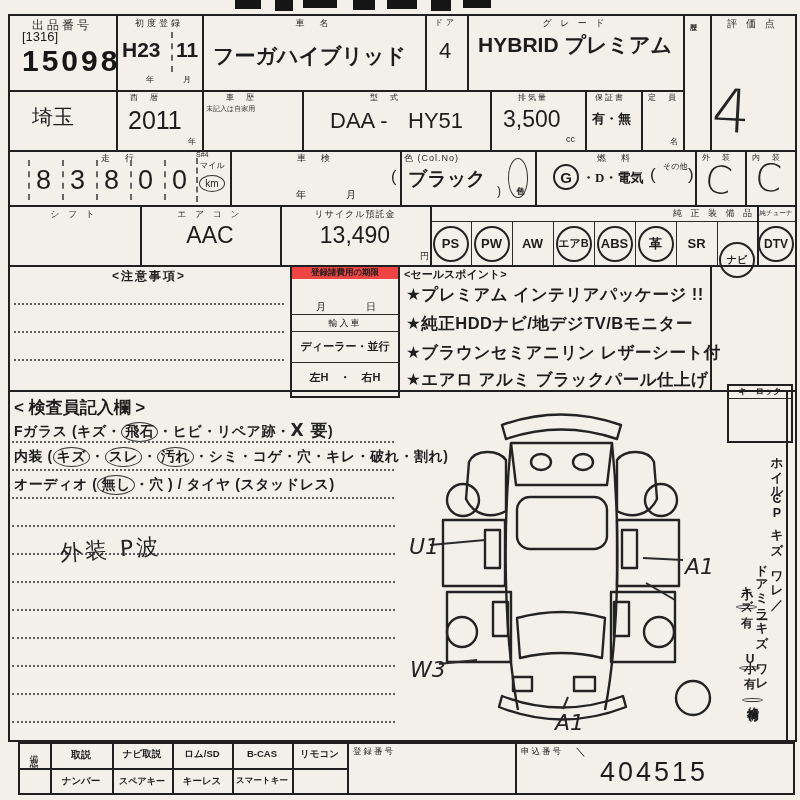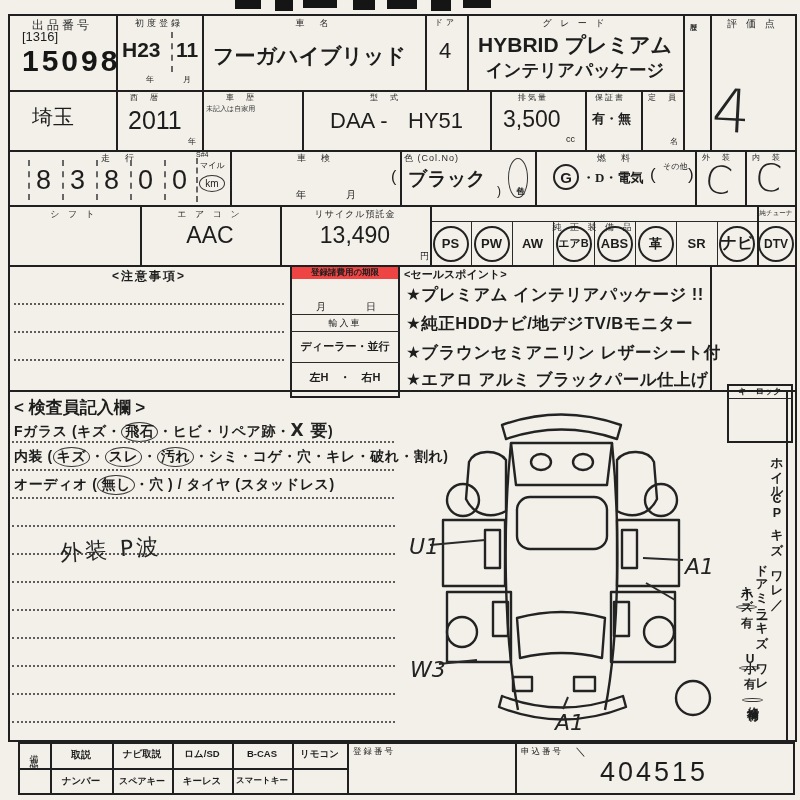--- a/index.html
+++ b/index.html
@@ -96,21 +96,20 @@
   <div class="abs" style="left:183px;top:74px;font-size:8px;">月</div>
 
   <div class="abs hdr" style="left:204px;top:17px;width:219px;">車　名</div>
   <div class="abs" style="left:213px;top:42px;font-size:21px;font-weight:bold;">フーガハイブリッド</div>
 
   <div class="abs hdr" style="left:426px;top:17px;width:40px;font-size:8px;">ドア</div>
   <div class="abs" style="left:439px;top:38px;font-size:22px;">4</div>
 
   <div class="abs hdr" style="left:469px;top:17px;width:212px;">グ レ ー ド</div>
   <div class="abs ctr" style="left:470px;top:31px;width:210px;font-size:21px;font-weight:bold;">HYBRID プレミアム</div>
-  <div class="abs ctr" style="left:470px;top:58px;width:210px;font-size:17.5px;font-weight:bold;">インテリアパッケージ</div>
 
   <div class="abs vtext" style="left:688px;top:18px;font-size:7.5px;">履歴</div>
   <div class="abs hdr" style="left:712px;top:17px;width:81px;font-size:10px;">評 価 点</div>
   <div class="abs hand" style="left:712px;top:76px;font-size:60px;font-weight:300;transform:rotate(3deg);">4</div>
 
   <div class="abs" style="left:32px;top:103px;font-size:21px;">埼玉</div>
 
   <div class="abs hdr2" style="left:130px;top:92px;">西　暦</div>
   <div class="abs" style="left:128px;top:106px;font-size:25px;">2011</div>
   <div class="abs" style="left:188px;top:136px;font-size:8px;">年</div>
@@ -169,21 +168,21 @@
   <div class="abs hdr2" style="left:752px;top:152px;">内　装</div>
   <div class="abs hand" style="left:755px;top:156px;font-size:38px;font-weight:300;transform:rotate(4deg);">C</div>
 
   <div class="abs hdr" style="left:10px;top:208px;width:128px;">シ フ ト</div>
   <div class="abs hdr" style="left:142px;top:208px;width:136px;">エ ア コ ン</div>
   <div class="abs ctr" style="left:142px;top:222px;width:136px;font-size:23px;">AAC</div>
   <div class="abs hdr" style="left:282px;top:208px;width:146px;letter-spacing:1px;">リサイクル預託金</div>
   <div class="abs ctr" style="left:282px;top:222px;width:146px;font-size:23px;">13,490</div>
   <div class="abs" style="left:420px;top:250px;font-size:9px;">円</div>
 
-  <div class="abs hdr" style="left:432px;top:221px;width:323px;">純 正 装 備 品</div>
+  <div class="abs hdr" style="left:432px;top:207px;width:323px;text-align:right;">純 正 装 備 品</div>
   <div class="abs ctr" style="left:756px;top:209px;width:40px;font-size:6.5px;letter-spacing:0;">純チューナ</div>
   <div class="eq-cell circled" style="left:430px;top:222px;width:41px;height:43px;">
       <span>PS</span>
     </div>
   <div class="eq-cell circled" style="left:471px;top:222px;width:41px;height:43px;">
       <span>PW</span>
     </div>
   <div class="eq-cell" style="left:512px;top:222px;width:41px;height:43px;">
       <span>AW</span>
     </div>
@@ -192,21 +191,21 @@
     </div>
   <div class="eq-cell circled" style="left:594px;top:222px;width:41px;height:43px;">
       <span>ABS</span>
     </div>
   <div class="eq-cell circled" style="left:635px;top:222px;width:41px;height:43px;">
       <span>革</span>
     </div>
   <div class="eq-cell" style="left:676px;top:222px;width:41px;height:43px;">
       <span>SR</span>
     </div>
-  <div class="eq-cell circled" style="left:717px;top:222px;width:40px;height:43px;font-size:16px;">
+  <div class="eq-cell circled" style="left:717px;top:238px;width:40px;height:43px;font-size:10px;">
       <span>ナビ</span>
     </div>
   <div class="eq-cell circled" style="left:757px;top:222px;width:38px;height:43px;font-size:12px;">
       <span>DTV</span>
     </div>
 
   <div class="abs ctr" style="left:10px;top:268px;width:278px;font-size:12px;font-weight:bold;letter-spacing:2px;">&lt;注意事項&gt;</div>
   <div class="dot" style="left:14px;top:303px;width:270px;"></div>
   <div class="dot" style="left:14px;top:331px;width:270px;"></div>
   <div class="dot" style="left:14px;top:359px;width:270px;"></div>

